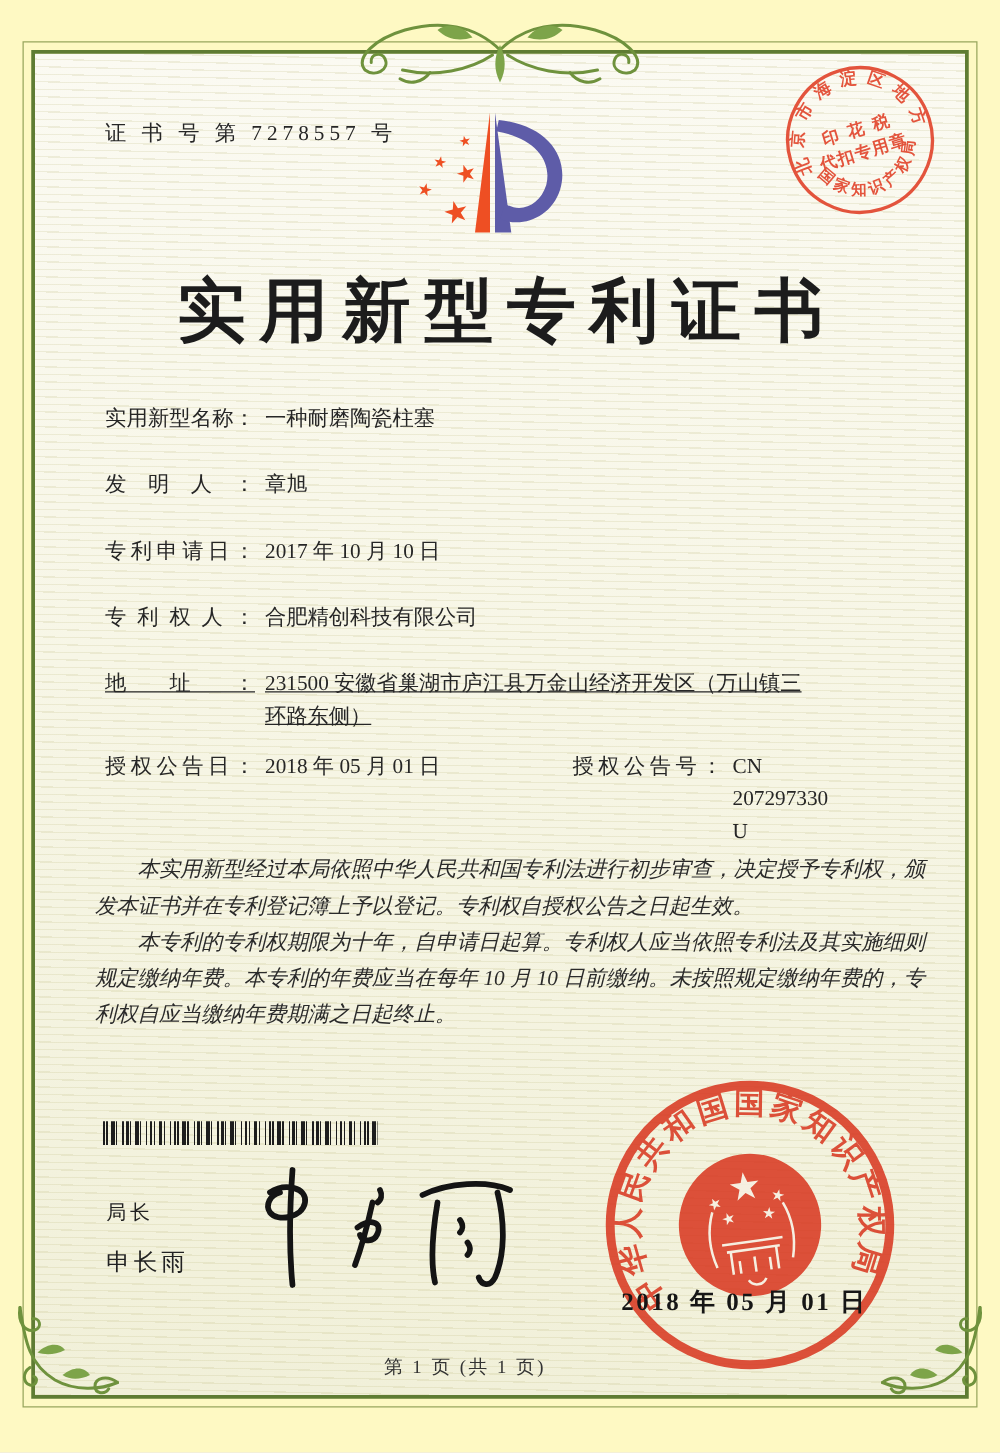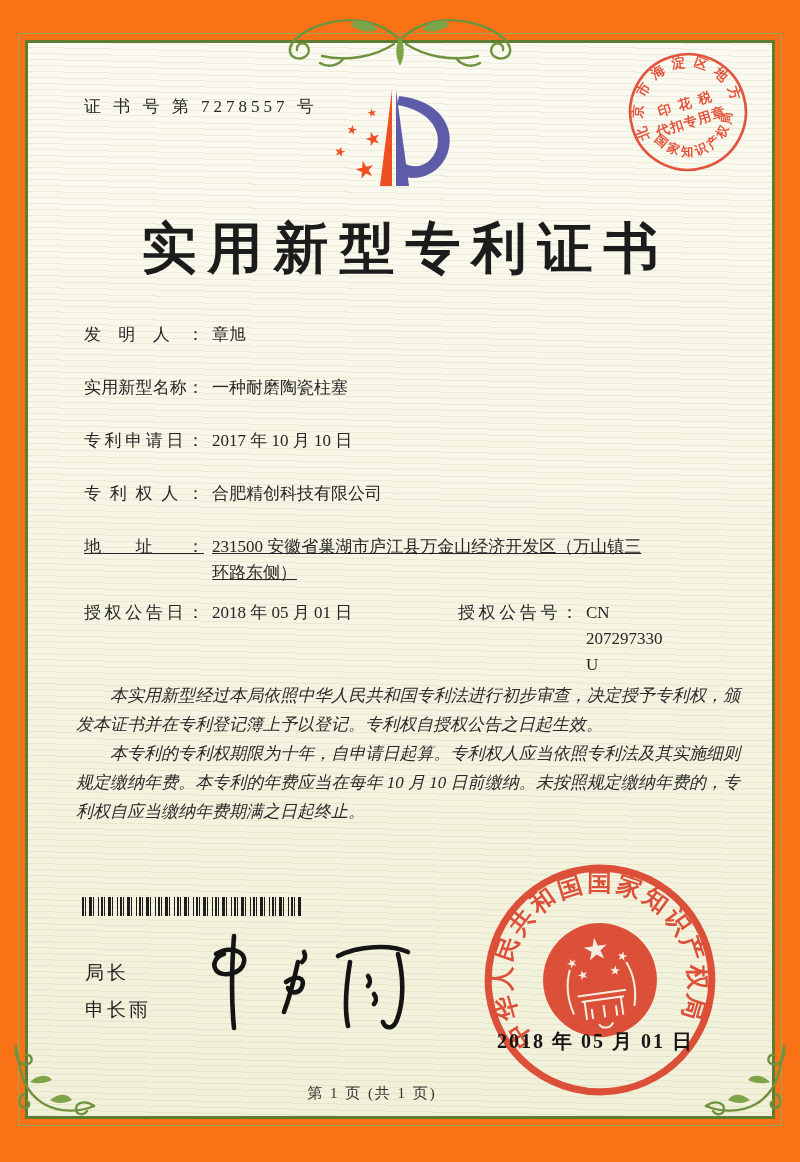--- a/index.html
+++ b/index.html
@@ -1,18 +1,18 @@
 <!DOCTYPE html>
 <html style="--border_green: #5f7c33; --orn_green: #6f923d; --seal_red: #d93a23; --stamp_red: #e2472e; --logo_orange: #ee4f23; --logo_purple: #5e5ca8;"><head>
 <meta charset="utf-8">
 <style>
   html,body{margin:0;padding:0;background:#eceae6;}
   .page{
     position:relative;width:800px;height:1162px;margin:0 auto;
-    background:#f97316;overflow:hidden;
+    background:#fef9c3;overflow:hidden;
     font-family:"Liberation Serif","DejaVu Serif",serif;color:#262626;
   }
   
   .frame-outer{
     position:absolute;left:18px;right:18px;top:33px;bottom:36px;
     border:1px solid #98a65e;z-index:1;
   }
   .frame-inner{
     position:absolute;inset:6px;
     border:3px solid var(--border_green,#5f7c33);
@@ -50,21 +50,21 @@
   .barcode{
     position:absolute;left:82px;top:897px;width:220px;height:19px;
     background:
       repeating-linear-gradient(90deg,
         #1d1d1d 0 2px, rgba(0,0,0,0) 2px 3px,
         #1d1d1d 3px 4px, rgba(0,0,0,0) 4px 7px,
         #1d1d1d 7px 10px, rgba(0,0,0,0) 10px 11px,
         #1d1d1d 11px 12px, rgba(0,0,0,0) 12px 16px,
         #1d1d1d 16px 17px, rgba(0,0,0,0) 17px 19px);
   }
-  .director-label{position:absolute;left:85px;top:960px;font-size:19px;letter-spacing:3px;
+  .director-label{position:absolute;left:85px;top:960px;font-size:16px;letter-spacing:3px;
     font-family:"Liberation Sans","DejaVu Sans",sans-serif;color:#222;}
   .director-name{position:absolute;left:85px;top:997px;font-size:19px;letter-spacing:3px;
     font-family:"Liberation Sans","DejaVu Sans",sans-serif;color:#222;}
   .signature{position:absolute;left:198px;top:928px;z-index:4;}
   .seal{position:absolute;left:478px;top:858px;opacity:0.88;}
   .seal-date{
     position:absolute;left:497px;top:1028px;z-index:5;
     font-size:20px;letter-spacing:2px;color:#161616;font-weight:bold;
   }
   .footer{position:absolute;left:0;width:744px;top:1084px;text-align:center;font-size:15px;letter-spacing:2px;color:#333;}
@@ -141,26 +141,26 @@
       </g>
       <polygon points="64,6 52,102 64,102" fill="var(--logo_orange,#ee4f23)"></polygon>
       <polygon points="68,6 68,102 81,102" fill="var(--logo_purple,#5e5ca8)"></polygon>
       <path d="M71,12 C110,16 128,42 120,68 C113,90 89,99 72,91 L76,79 C89,87 104,80 109,64 C114,44 99,26 69,21 Z" fill="var(--logo_purple,#5e5ca8)"></path>
     </svg>
 
     <div class="title">实用新型专利证书</div>
 
     <div class="fields">
       <div class="frow">
+        <span class="flabel">实用新型名称：</span>
+        <span class="fvalue">一种耐磨陶瓷柱塞</span>
+      </div>
+      <div class="frow">
         <span class="flabel">发明人：</span>
         <span class="fvalue">章旭</span>
-      </div>
-      <div class="frow">
-        <span class="flabel">实用新型名称：</span>
-        <span class="fvalue">一种耐磨陶瓷柱塞</span>
       </div>
       <div class="frow">
         <span class="flabel">专利申请日：</span>
         <span class="fvalue">2017 年 10 月 10 日</span>
       </div>
       <div class="frow">
         <span class="flabel">专利权人：</span>
         <span class="fvalue">合肥精创科技有限公司</span>
       </div>
       <div class="frow addr">

